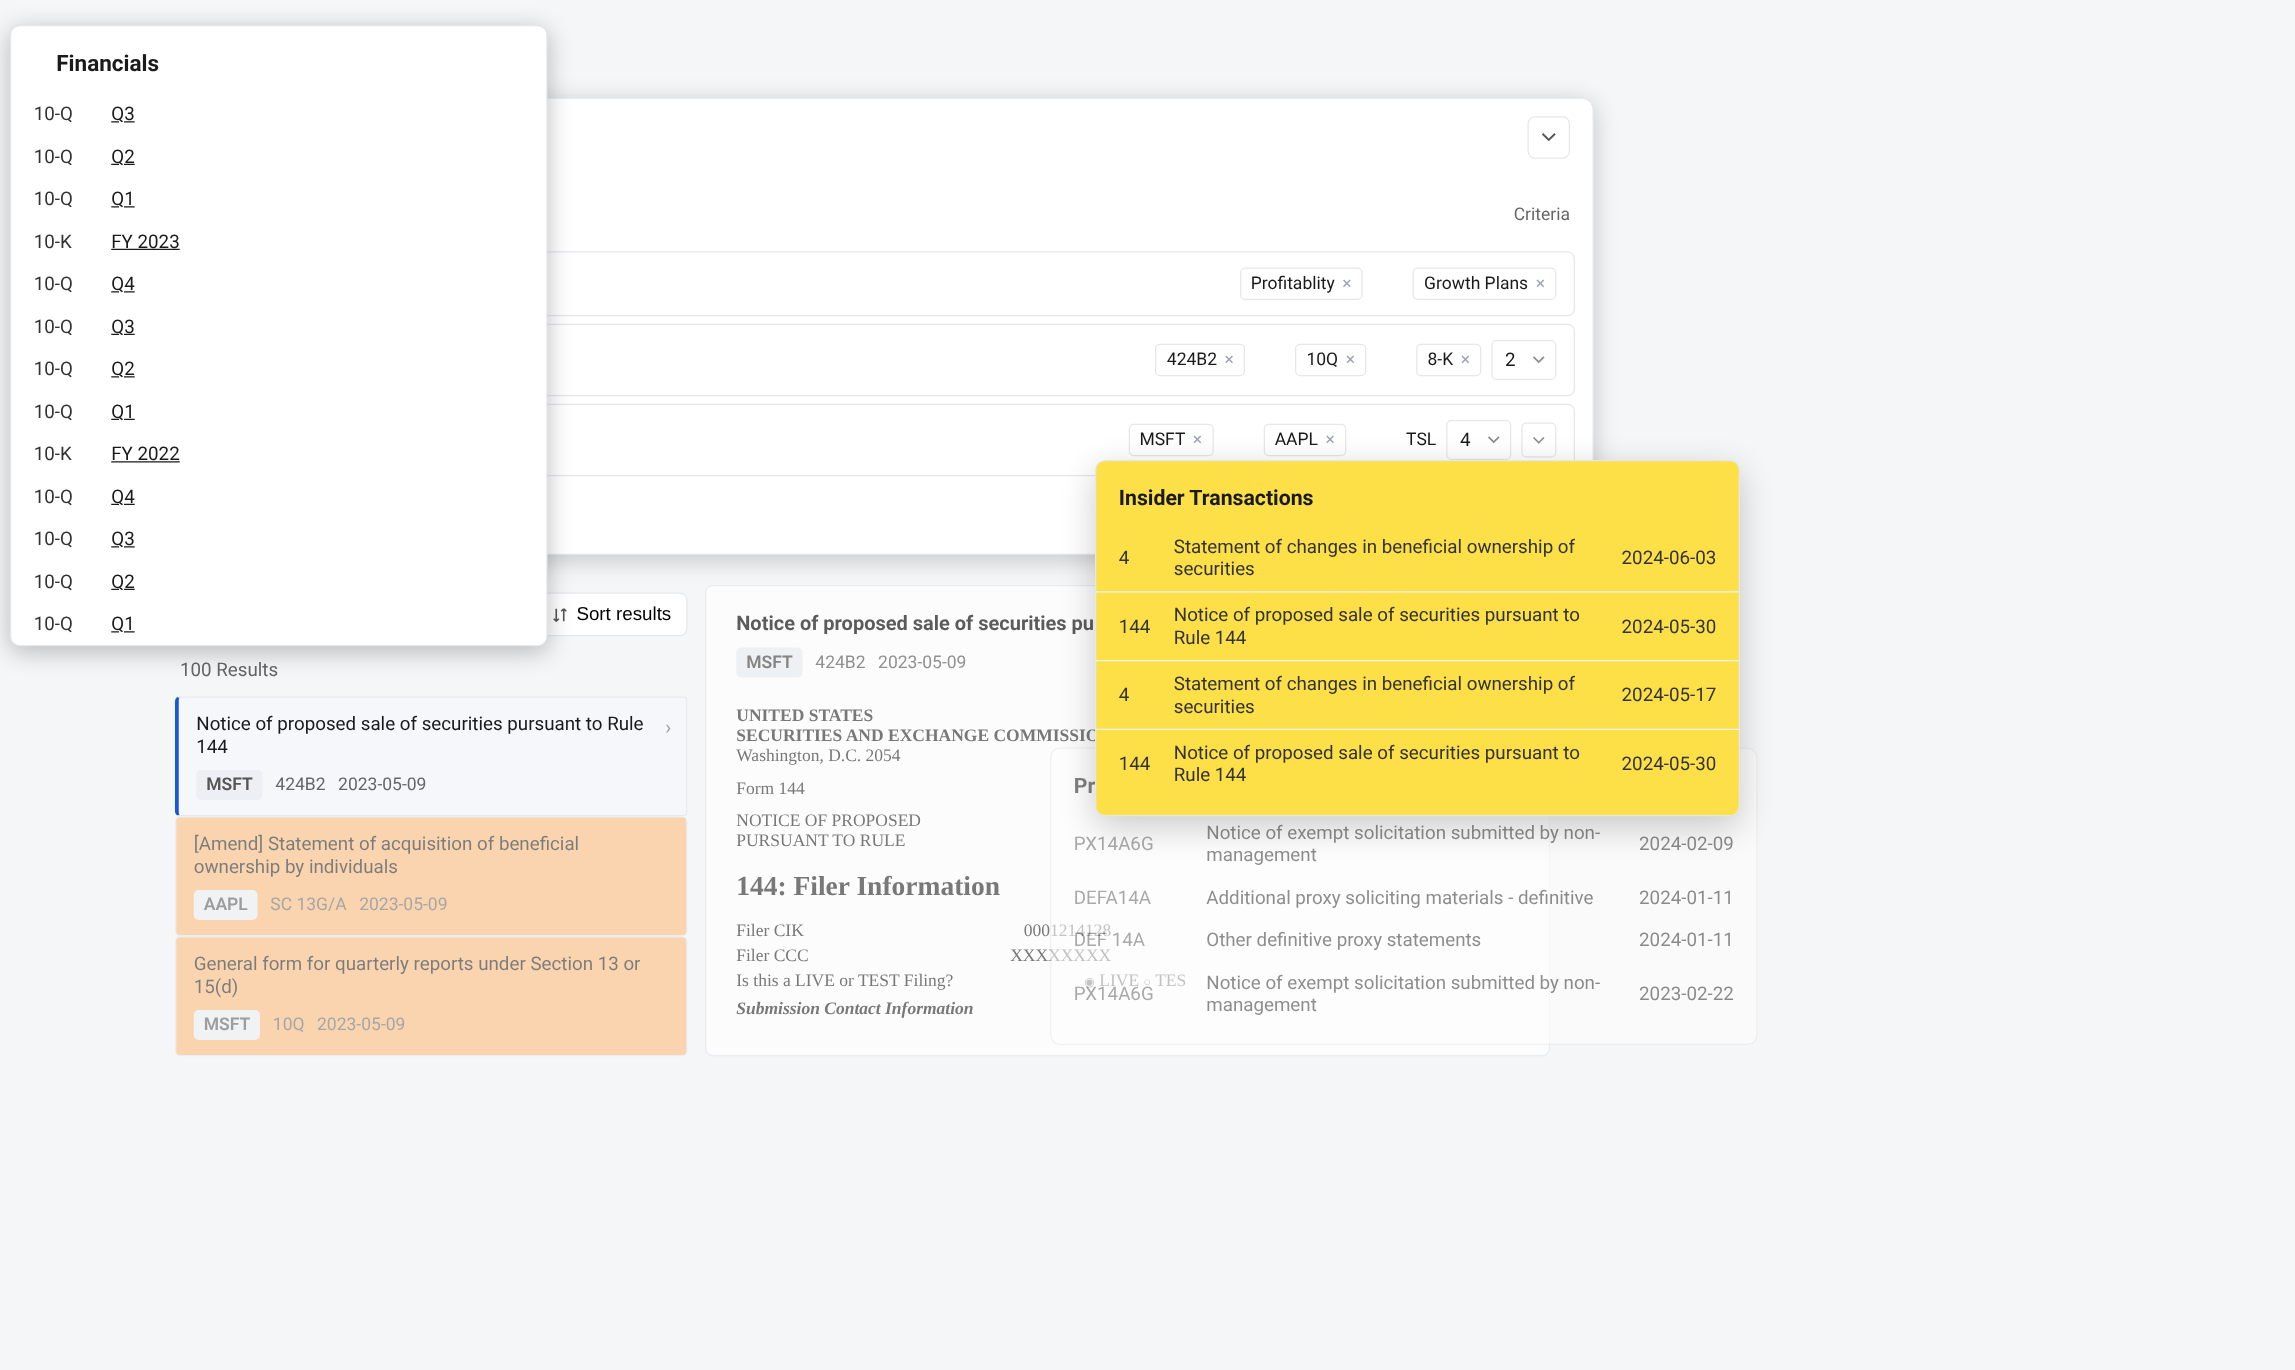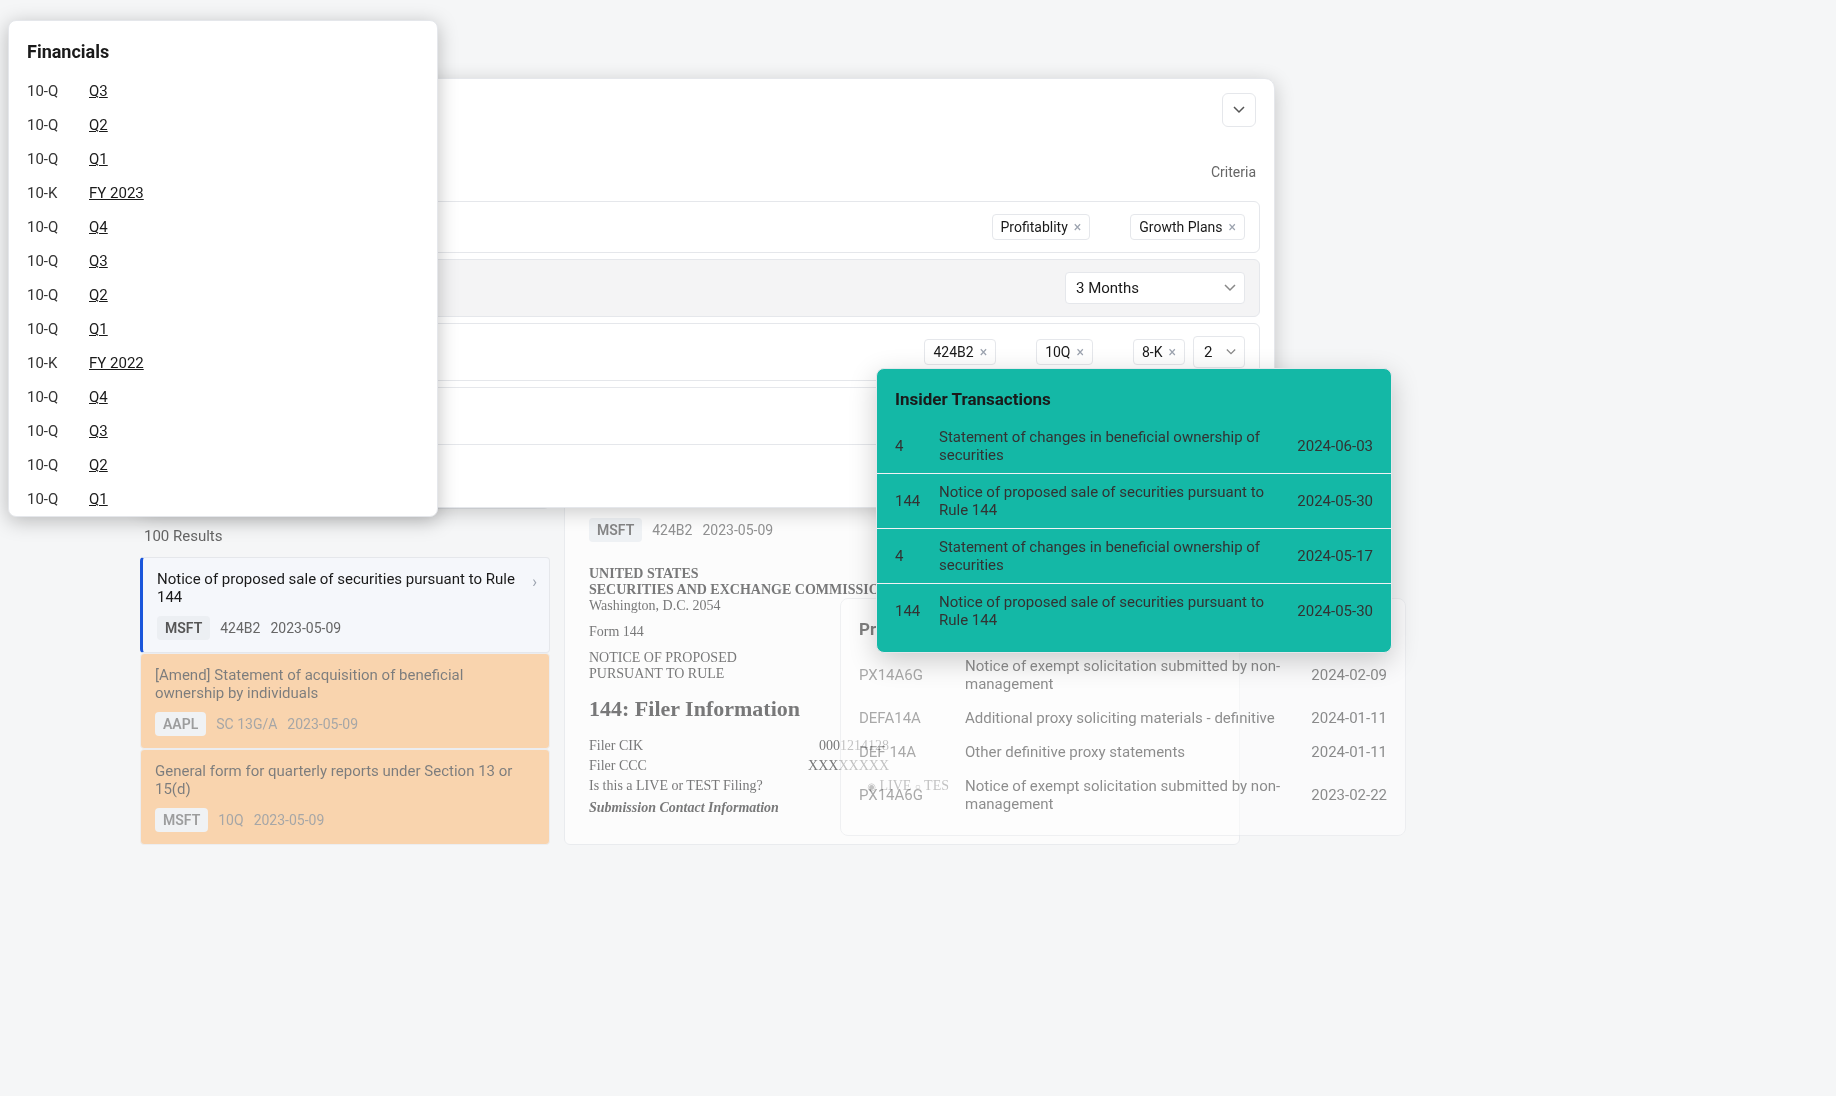--- a/index.html
+++ b/index.html
@@ -21,21 +21,21 @@
   width: 430px;
   background: #fff;
   border: 1px solid #e5e7eb;
   border-radius: 8px;
   box-shadow: 0 4px 20px rgba(0,0,0,0.25);
   z-index: 100;
 }
 .financials-panel h2 {
   font-size: 18px;
   font-weight: 700;
-  padding: 20px 18px 12px;
+  padding: 20px 36px 12px;
 }
 .fin-row {
   display: flex;
   align-items: center;
   padding: 8px 18px;
   font-size: 15px;
 }
 .fin-type { width: 62px; color: #333; }
 .fin-period { color: #1a1a1a; text-decoration: underline; }
 
@@ -171,21 +171,21 @@
 .doc-meta { display:flex; gap:10px; align-items:center; font-size:14px; margin-bottom: 24px; }
 .doc-body { font-family: 'Times New Roman', serif; font-size:14px; color:#444; }
 .doc-body h3 { font-size:22px; font-weight:700; margin: 14px 0; font-family: 'Times New Roman', serif; }
 .doc-row { display:flex; justify-content:space-between; max-width:300px; padding:2px 0; }
 
 
 .insider-card {
   position:absolute;
   left: 876px; top: 368px;
   width: 516px;
-  background:#14b8a6; border:1px solid #e5e7eb; border-radius:8px;
+  background:#fde047; border:1px solid #e5e7eb; border-radius:8px;
   box-shadow: 0 8px 28px rgba(0,0,0,0.2);
   z-index: 200;
   padding: 14px 0;
 }
 .insider-card h3 { font-size:17px; font-weight:700; padding: 6px 18px 10px; }
 .insider-row {
   display:flex; align-items:center; padding: 9px 18px;
   font-size:15px; gap: 14px;
   border-top:1px solid #f1f2f4;
 }
@@ -320,34 +320,20 @@
           <span>Profitablity</span>
           <span class="x">×</span>
         </span>
       <span class="chip">
           <span>Growth Plans</span>
           <span class="x">×</span>
         </span>
     </div>
   </div>
 
-  <div class="filter-row highlight">
-    <span class="drag">⋮⋮</span>
-    <span class="filter-label">Date Range*</span>
-    <div class="filter-values">
-      <div class="select-box">
-        <span>3 Months</span>
-        <span class="cv">
-            <svg width="12" height="8" viewBox="0 0 12 8">
-              <path d="M1 1l5 5 5-5" stroke="#888" stroke-width="1.5" fill="none"></path>
-            </svg>
-          </span>
-      </div>
-    </div>
-  </div>
 
   <div class="filter-row">
     <span class="filter-label">Form Type*</span>
     <div class="filter-values">
       <span class="chip">
           <span>424B2</span>
           <span class="x">×</span>
         </span>
       <span class="chip">
           <span>10Q</span>

